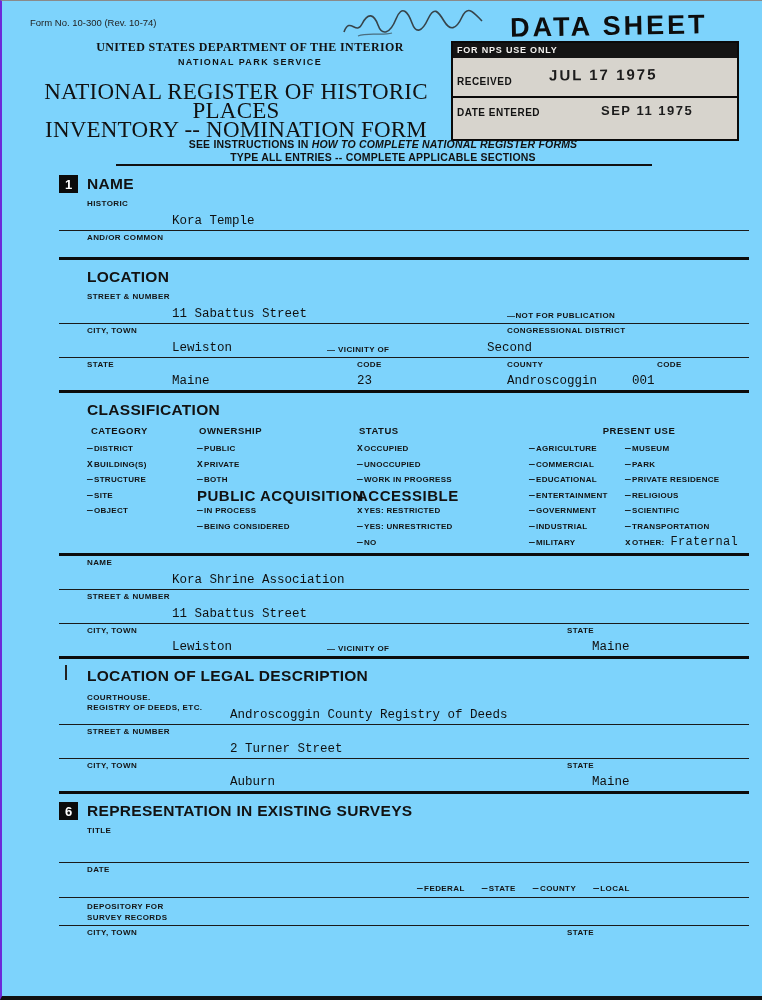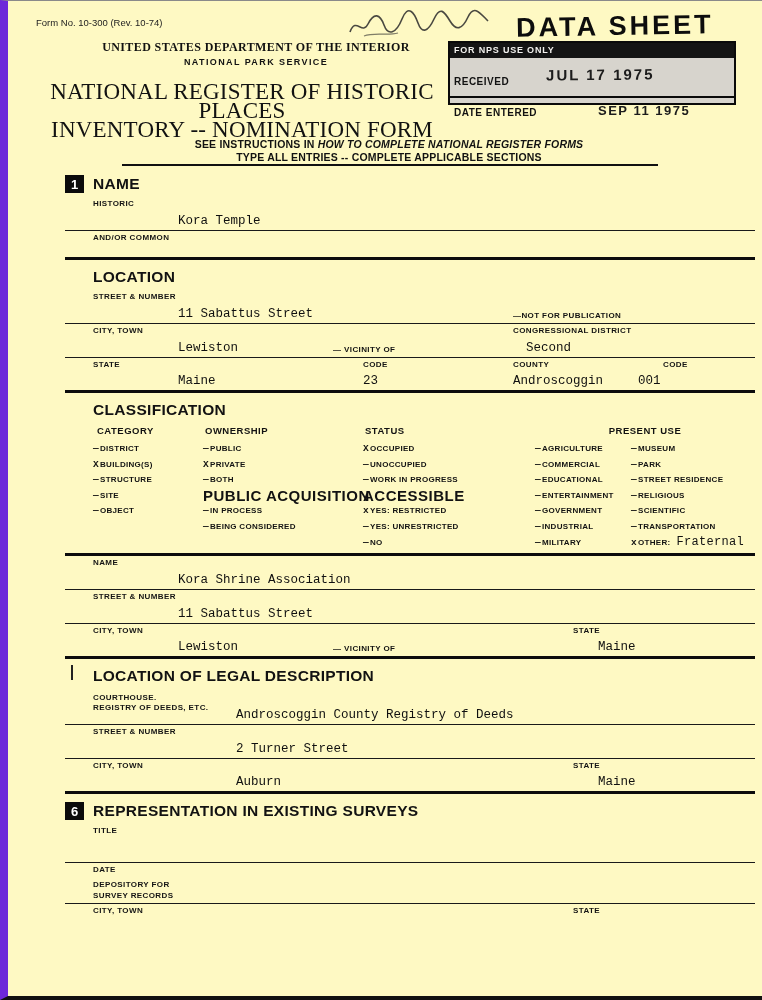--- a/index.html
+++ b/index.html
@@ -1,30 +1,30 @@
 <!DOCTYPE html>
 <html><head>
 <meta charset="utf-8">
 <style>
   * { margin:0; padding:0; box-sizing:border-box; }
   html,body { background:#9a9a9a; }
   .page{
     position:relative; width:762px; height:1000px; margin:0 auto;
-    background:#fef9c3; color:#121212;
+    background:#7dd3fc; color:#121212;
     font-family:"Liberation Sans","DejaVu Sans",sans-serif;
-    border-left:8px solid #6d28d9; border-bottom:4px solid #111; border-top:1px solid #8a8a8a;
+    border-left:2px solid #6d28d9; border-bottom:4px solid #111; border-top:1px solid #8a8a8a;
     overflow:hidden;
   }
   .abs{position:absolute;}
   .form-no{left:28px; top:16px; font-size:9.5px; color:#222;}
   .scribble{left:336px; top:5px;}
   .data-sheet{left:508px; top:10px; font-size:27px; font-weight:700; letter-spacing:3px; transform:rotate(-1deg); color:#0d0d0d;}
   .dept{left:36px; top:39px; width:424px; text-align:center; font-family:"Liberation Serif","DejaVu Serif",serif; font-weight:700; font-size:12px; letter-spacing:0.4px;}
   .agency{left:36px; top:56px; width:424px; text-align:center; font-size:9px; font-weight:700; letter-spacing:1.4px;}
-  .nps-box{left:440px; top:40px; width:288px; height:64px; border:2px solid #0a0a0a; background:#d7d4cd;}
+  .nps-box{left:449px; top:40px; width:288px; height:100px; border:2px solid #0a0a0a; background:#d7d4cd;}
   .nps-head{background:#141414; color:#f2f1ee; font-size:9px; font-weight:700; letter-spacing:0.8px; padding:2px 4px; height:15px;}
   .nps-row{position:relative;}
   .nps-received{height:40px; border-bottom:2px solid #0a0a0a;}
   .nps-entered{height:27px;}
   .nps-lbl{position:absolute; left:4px; font-size:10px; font-weight:700; letter-spacing:0.5px;}
   .nps-received .nps-lbl{top:18px;}
   .nps-entered .nps-lbl{top:9px;}
   .stamp{position:absolute; font-weight:700; color:#1c1c1c; white-space:nowrap;}
   .stamp-received{left:96px; top:8px; font-size:15px; letter-spacing:2px; transform:rotate(-0.5deg);}
   .stamp-entered{left:148px; top:5px; font-size:13px; letter-spacing:1.5px;}
@@ -124,21 +124,21 @@
       <span class="typed" style="left:113px">11 Sabattus Street</span>
       <span class="chk" style="left:448px">—NOT FOR PUBLICATION</span>
     </div>
     <div class="lblrow">
       <span class="lbl" style="left:28px">CITY, TOWN</span>
       <span class="lbl" style="left:448px">CONGRESSIONAL DISTRICT</span>
     </div>
     <div class="vrow">
       <span class="typed" style="left:113px">Lewiston</span>
       <span class="chk" style="left:268px">— VICINITY OF</span>
-      <span class="typed" style="left:461px">Second</span>
+      <span class="typed" style="left:428px">Second</span>
     </div>
     <div class="lblrow">
       <span class="lbl" style="left:28px">STATE</span>
       <span class="lbl" style="left:298px">CODE</span>
       <span class="lbl" style="left:448px">COUNTY</span>
       <span class="lbl" style="left:598px">CODE</span>
     </div>
     <div class="vrow nb">
       <span class="typed" style="left:113px">Maine</span>
       <span class="typed" style="left:298px">23</span>
@@ -268,21 +268,21 @@
 
           <div class="cls-item">
             <span class="cls-mark">—</span><span>MUSEUM</span>
           </div>
 
           <div class="cls-item">
             <span class="cls-mark">—</span><span>PARK</span>
           </div>
 
           <div class="cls-item">
-            <span class="cls-mark">—</span><span>STREET RESIDENCE</span>
+            <span class="cls-mark">—</span><span>PRIVATE RESIDENCE</span>
           </div>
 
           <div class="cls-item">
             <span class="cls-mark">—</span><span>RELIGIOUS</span>
           </div>
 
           <div class="cls-item">
             <span class="cls-mark">—</span><span>SCIENTIFIC</span>
           </div>
 
@@ -349,20 +349,32 @@
       <span class="sec-num">6</span>
       <span class="sec-title">REPRESENTATION IN EXISTING SURVEYS</span>
     </div>
     <div class="lblrow">
         <span class="lbl" style="left:28px">TITLE</span>
       </div>
     <div class="vrow" style="height:26px"></div>
     <div class="lblrow">
         <span class="lbl" style="left:28px">DATE</span>
       </div>
+    <div class="vrow" style="height:22px">
+      <div class="levels">
+
+          <span class="level-item"><span class="cls-mark">—</span><span>FEDERAL</span></span>
+
+          <span class="level-item"><span class="cls-mark">—</span><span>STATE</span></span>
+
+          <span class="level-item"><span class="cls-mark">—</span><span>COUNTY</span></span>
+
+          <span class="level-item"><span class="cls-mark">—</span><span>LOCAL</span></span>
+        </div>
+    </div>
     <div class="vrow" style="height:28px">
       <span class="lbl" style="left:28px; top:4px">DEPOSITORY FOR</span>
       <span class="lbl" style="left:28px; top:15px">SURVEY RECORDS</span>
     </div>
     <div class="lblrow" style="height:16px">
       <span class="lbl" style="left:28px">CITY, TOWN</span>
       <span class="lbl" style="left:508px">STATE</span>
     </div>
 
   </div>

